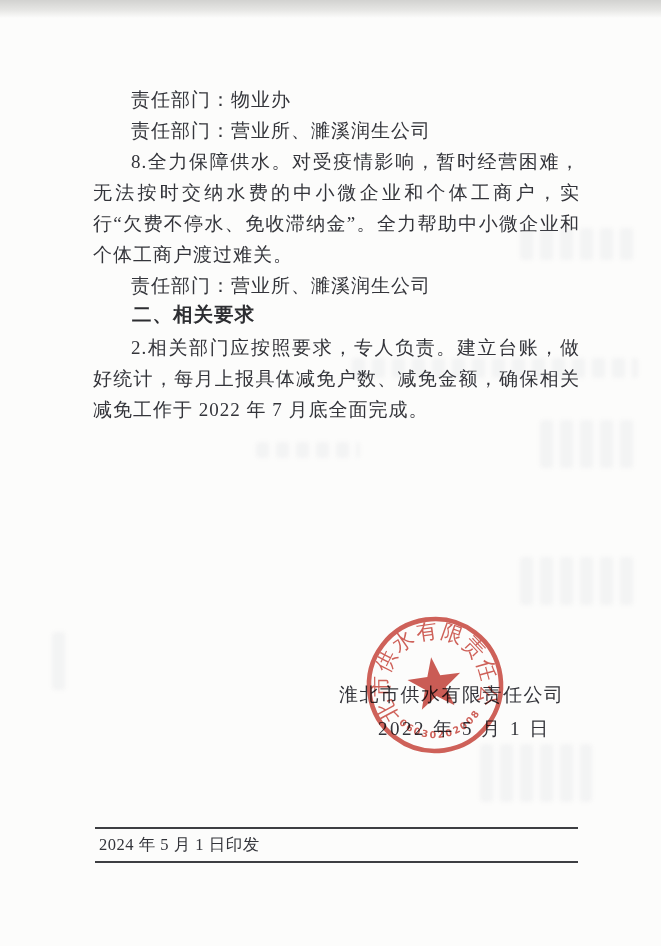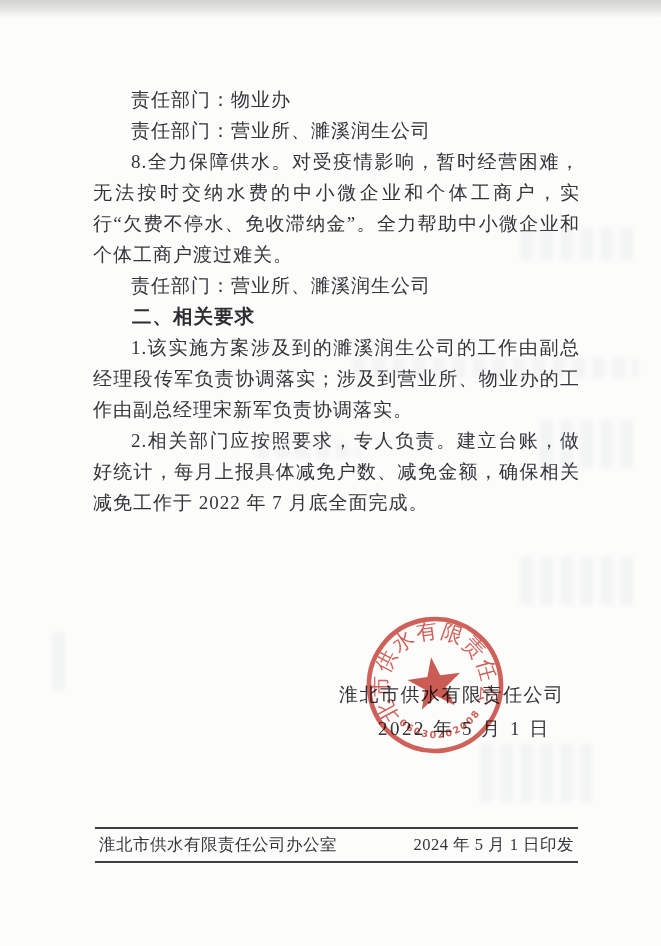--- a/index.html
+++ b/index.html
@@ -21,21 +21,21 @@
     background:linear-gradient(#d2d2d0 0%, #e6e6e4 55%, #fcfcfb 100%);
   }
   
   .content{
     position:absolute;top:84px;left:93px;width:487px;
     font-size:19px;line-height:31px;letter-spacing:1px;
     text-align:justify;
   }
   .content p{margin:0;text-indent:2em;}
   .content p.heading{
-    font-family:Liberation Sans, sans-serif;
+    font-family:Liberation Mono, monospace;
     font-weight:bold;
     font-size:19.5px;
     color:#2c2d31;
   }
   
   .sig-company{
     position:absolute;left:339px;top:682px;
     font-size:19px;letter-spacing:1.5px;white-space:nowrap;
   }
   .sig-date{
@@ -93,21 +93,20 @@
 <div class="page">
 
   <div class="scan-top"></div>
 
   <div class="content">
     <p class="label">责任部门：物业办</p>
     <p class="label">责任部门：营业所、濉溪润生公司</p>
     <p class="para">8.全力保障供水。对受疫情影响，暂时经营困难，无法按时交纳水费的中小微企业和个体工商户，实行“欠费不停水、免收滞纳金”。全力帮助中小微企业和个体工商户渡过难关。</p>
     <p class="label">责任部门：营业所、濉溪润生公司</p>
     <p class="heading">二、相关要求</p>
-    <p class="para">1.该实施方案涉及到的濉溪润生公司的工作由副总经理段传军负责协调落实；涉及到营业所、物业办的工作由副总经理宋新军负责协调落实。</p>
     <p class="para">2.相关部门应按照要求，专人负责。建立台账，做好统计，每月上报具体减免户数、减免金额，确保相关减免工作于 2022 年 7 月底全面完成。</p>
   </div>
 
   <div class="sig-company">淮北市供水有限责任公司</div>
   <div class="sig-date">2022 年 5 月 1 日</div>
 
   <svg class="seal" viewBox="0 0 172 172" aria-hidden="true">
     <defs>
       <path id="sealTopArc" d="M 43.4 105.9 A 47 47 0 1 1 128.6 105.9"></path>
       <path id="sealBottomArc" d="M 38.8 110.1 A 53 53 0 0 0 133.2 110.1"></path>
@@ -125,18 +124,17 @@
   <div class="smudge sm1"></div>
   <div class="smudge sm2"></div>
   <div class="smudge sm3"></div>
   <div class="smudge sm4"></div>
   <div class="smudge sm5"></div>
   <div class="smudge sm6"></div>
   <div class="smudge sm7"></div>
 
   <div class="footer-rule top"></div>
   <div class="footer-row">
-    <span>淮北市供水有限责任公司办公室</span>
     <span>2024 年 5 月 1 日印发</span>
   </div>
   <div class="footer-rule bottom"></div>
 
 </div>
 
 </body></html>

